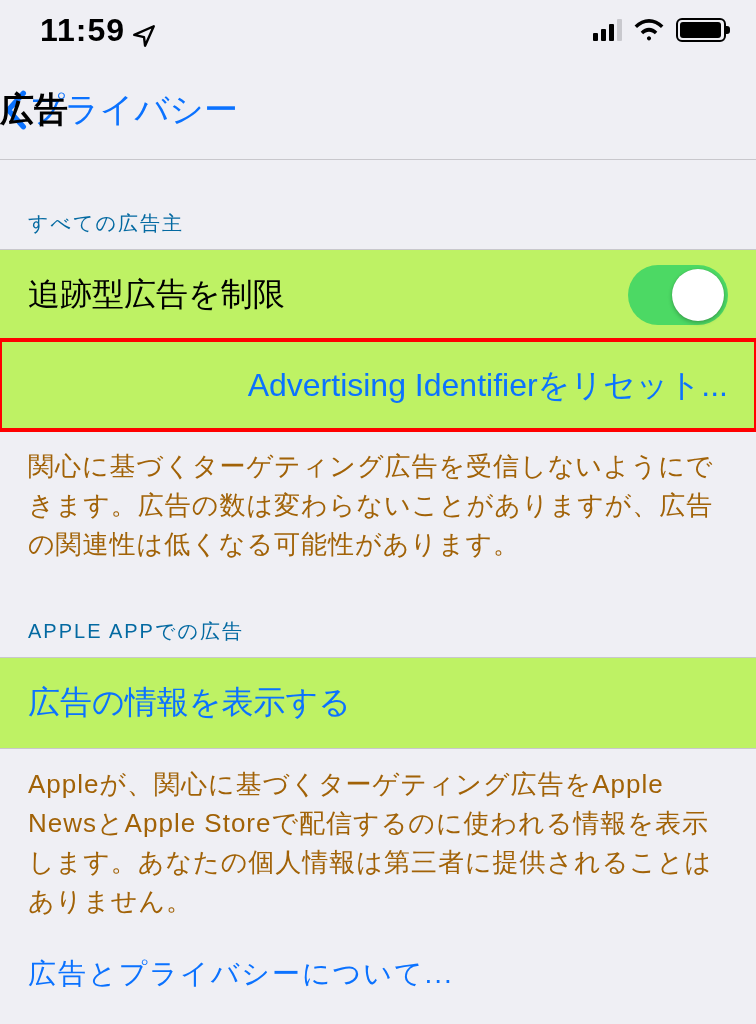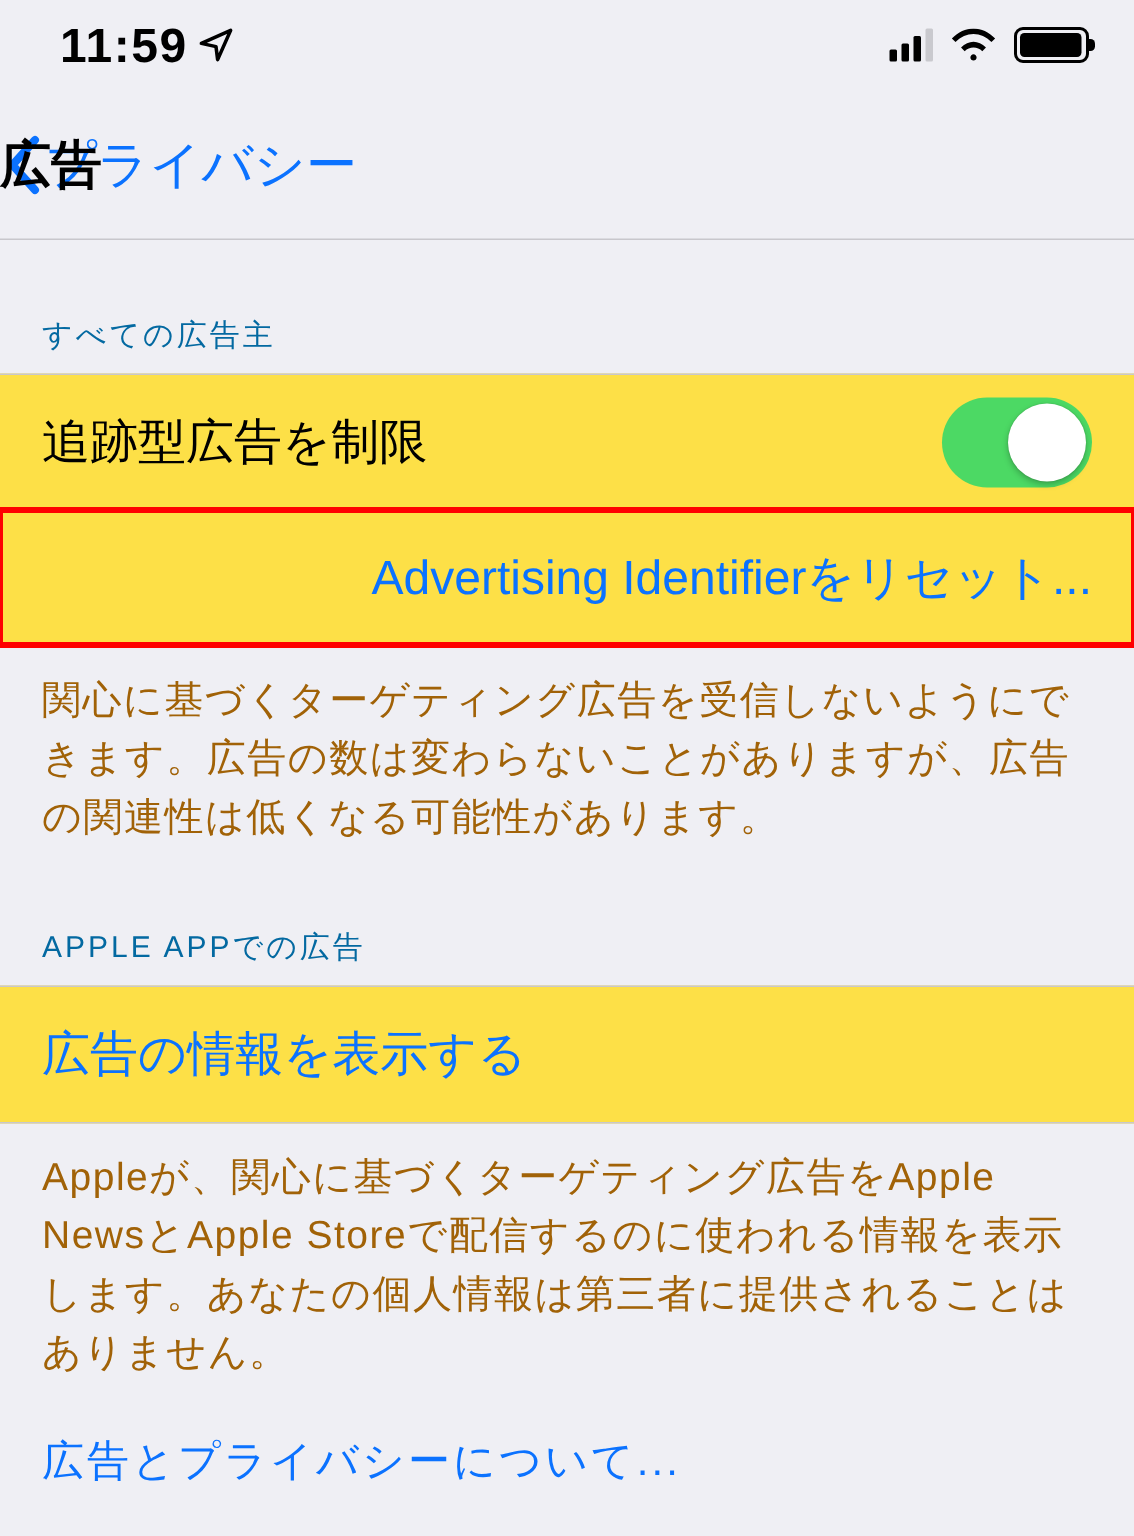--- a/index.html
+++ b/index.html
@@ -20,21 +20,21 @@
     .status-bar {
       height: 60px;
       display: flex;
       align-items: center;
       justify-content: space-between;
       padding: 0 30px 0 40px;
       font-weight: 600;
     }
     .status-left {
       display: flex;
-      align-items: center;
+      align-items: flex-end;
       gap: 6px;
       font-size: 32px;
       letter-spacing: 1px;
     }
     .status-right {
       display: flex;
       align-items: center;
       gap: 12px;
     }
 
@@ -118,21 +118,21 @@
     .section-header {
       padding: 50px 28px 12px;
       color: #0369a1;
       font-size: 20px;
       letter-spacing: 2px;
     }
     .section-header.tight { padding-top: 54px; }
 
     
     .cell-group {
-      background: #fde047;
+      background: #bef264;
       border-top: 1px solid #c8c7cc;
       border-bottom: 1px solid #c8c7cc;
     }
     .cell {
       min-height: 90px;
       display: flex;
       align-items: center;
       justify-content: space-between;
       padding: 0 28px;
       font-size: 32px;

